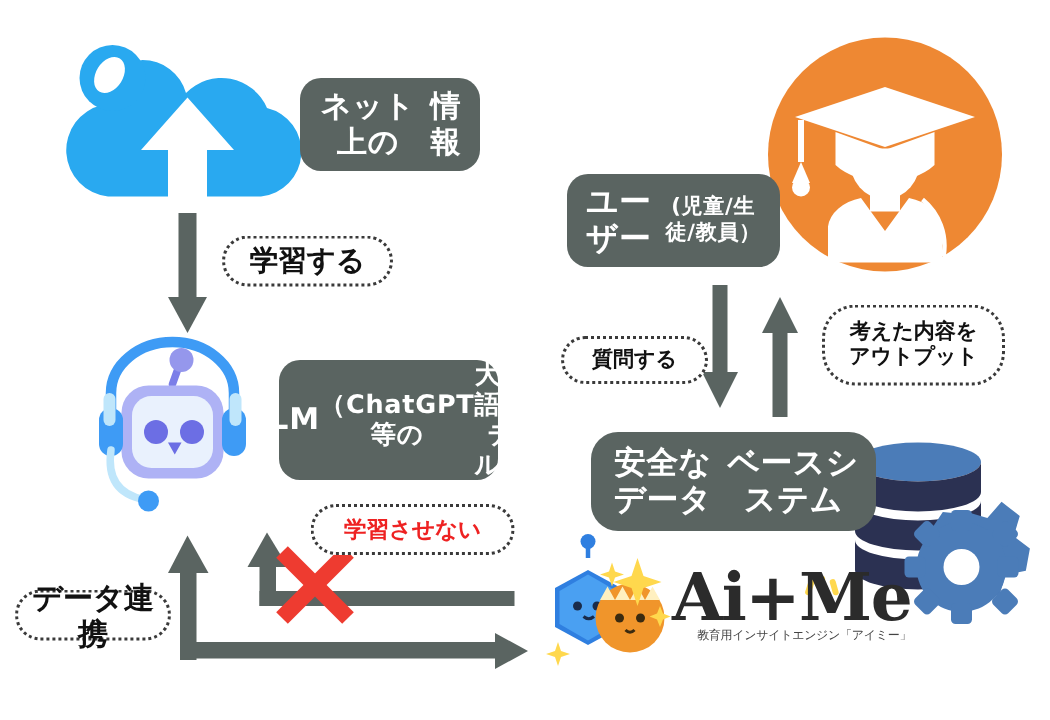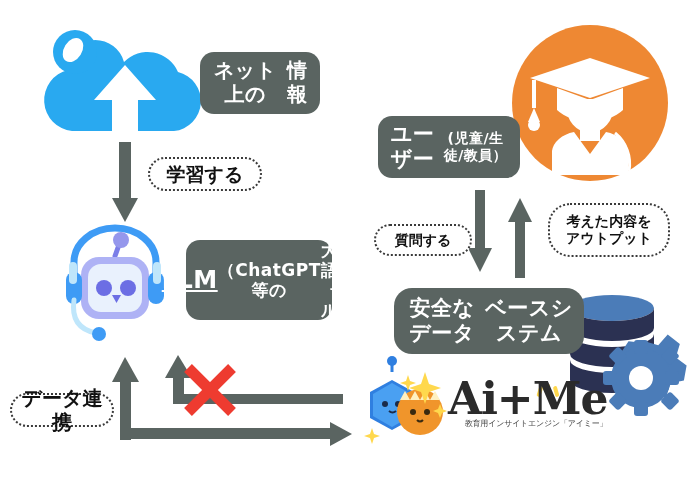--- a/index.html
+++ b/index.html
@@ -228,25 +228,28 @@
   <div class="abs badge-solid" style="left:200px; top:52px; width:120px; height:62px; font-size:20px;">
     <span class="l1">ネット上の</span>
     <span class="l2">情報</span>
   </div>
 
   <div class="abs badge-dotted" style="left:148px; top:157px; width:114px; height:34px; font-size:19px;">
     <span>学習する</span>
   </div>
 
   <div class="abs badge-solid" style="left:186px; top:240px; width:146px; height:80px; font-size:17px;">
-    <span class="l1" style="font-size:24px;text-decoration:underline;">LLM</span>
+    <span class="l1" style="font-size:20px;">LLM</span>
     <span class="l2">（ChatGPT等の</span>
     <span class="l3">大言語モデル）</span>
   </div>
 
+  <div class="abs badge-dotted red" style="left:207px; top:336px; width:136px; height:34px; font-size:15px;">
+    <span>学習させない</span>
+  </div>
 
   <div class="abs badge-dotted" style="left:10px; top:393px; width:104px; height:34px; font-size:20px;">
     <span>データ連携</span>
   </div>
 
   <div class="abs badge-solid" style="left:378px; top:116px; width:142px; height:62px; font-size:14px;">
     <span class="l1" style="font-size:21px;">ユーザー</span>
     <span class="l2">(児童/生徒/教員）</span>
   </div>
 

